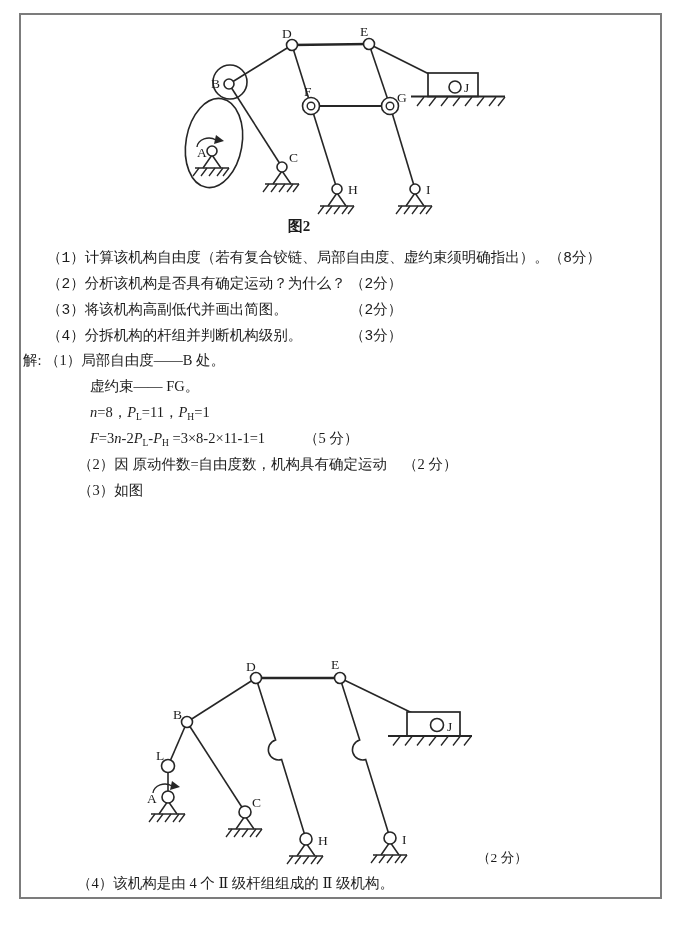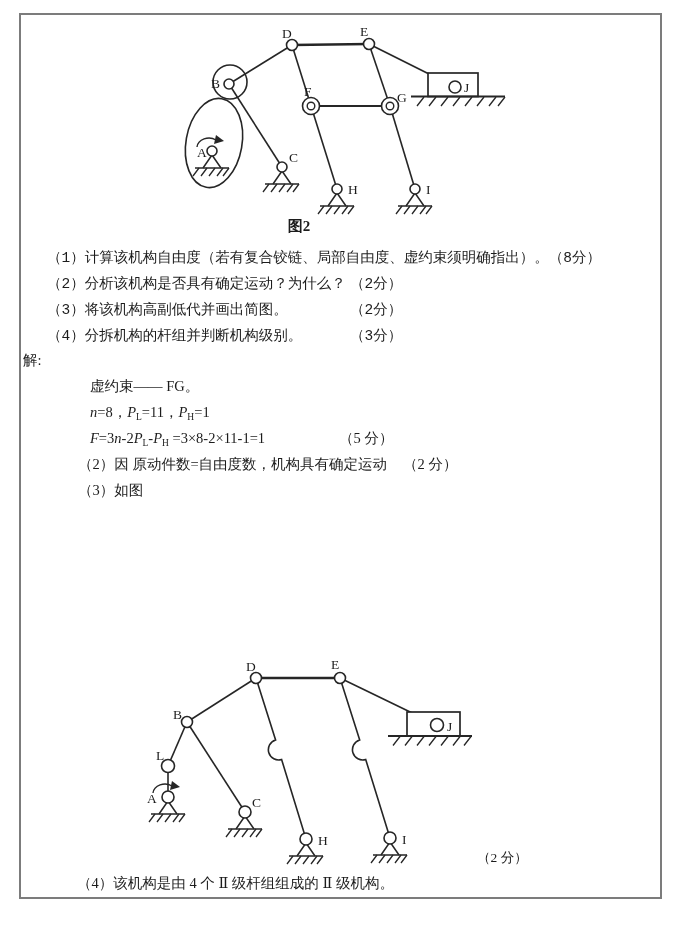--- a/index.html
+++ b/index.html
@@ -15,21 +15,21 @@
   #questions{left:19px;top:245px;width:625px;font-family:Liberation Mono, monospace;}
   .qrow{position:relative;padding-left:28px;height:26px;}
   .qscore-abs{position:absolute;left:331px;top:0;}
   #solution{left:19px;top:347px;width:643px;}
   .srow{position:relative;height:26px;}
   .s-label{position:absolute;left:4px;}
   .s-head{position:absolute;left:26px;}
   .s-ind{position:absolute;left:71px;}
   .s-ind2{position:absolute;left:59px;}
   .gap-sm{margin-left:22px;}
-  .gap-md{margin-left:74px;}
+  .gap-md{margin-left:39px;}
   .gap-xs{margin-left:16px;}
   i{font-style:italic;}
   sub{font-size:9.5px;vertical-align:-3px;}
   .score-bottom{position:absolute;left:477px;top:849px;font-size:13.5px;}
   .final-line{position:absolute;left:77px;top:874px;font-size:14.5px;white-space:nowrap;}
 </style>
 </head>
 <body>
 
 <div id="page">
@@ -112,20 +112,21 @@
     </div>
     <div class="qrow">
       <span>（4）分拆机构的杆组并判断机构级别。</span>
       <span class="qscore-abs">（3分）</span>
     </div>
   </div>
 
   <div id="solution" class="textblock">
     <div class="srow">
       <span class="s-label">解:</span>
+      <span class="s-head">（1）局部自由度——B 处。</span>
     </div>
     <div class="srow">
       <span class="s-ind">虚约束—— FG。</span>
     </div>
     <div class="srow">
       <span class="s-ind"><i>n</i><span>=8，</span><i>P</i><sub>L</sub><span>=11，</span><i>P</i><sub>H</sub><span>=1</span></span>
     </div>
     <div class="srow">
       <span class="s-ind"><i>F</i><span>=3</span><i>n</i><span>-2</span><i>P</i><sub>L</sub><span>-</span><i>P</i><sub>H</sub><span> =3×8-2×11-1=1</span><span class="gap-md">（5 分）</span></span>
     </div>

